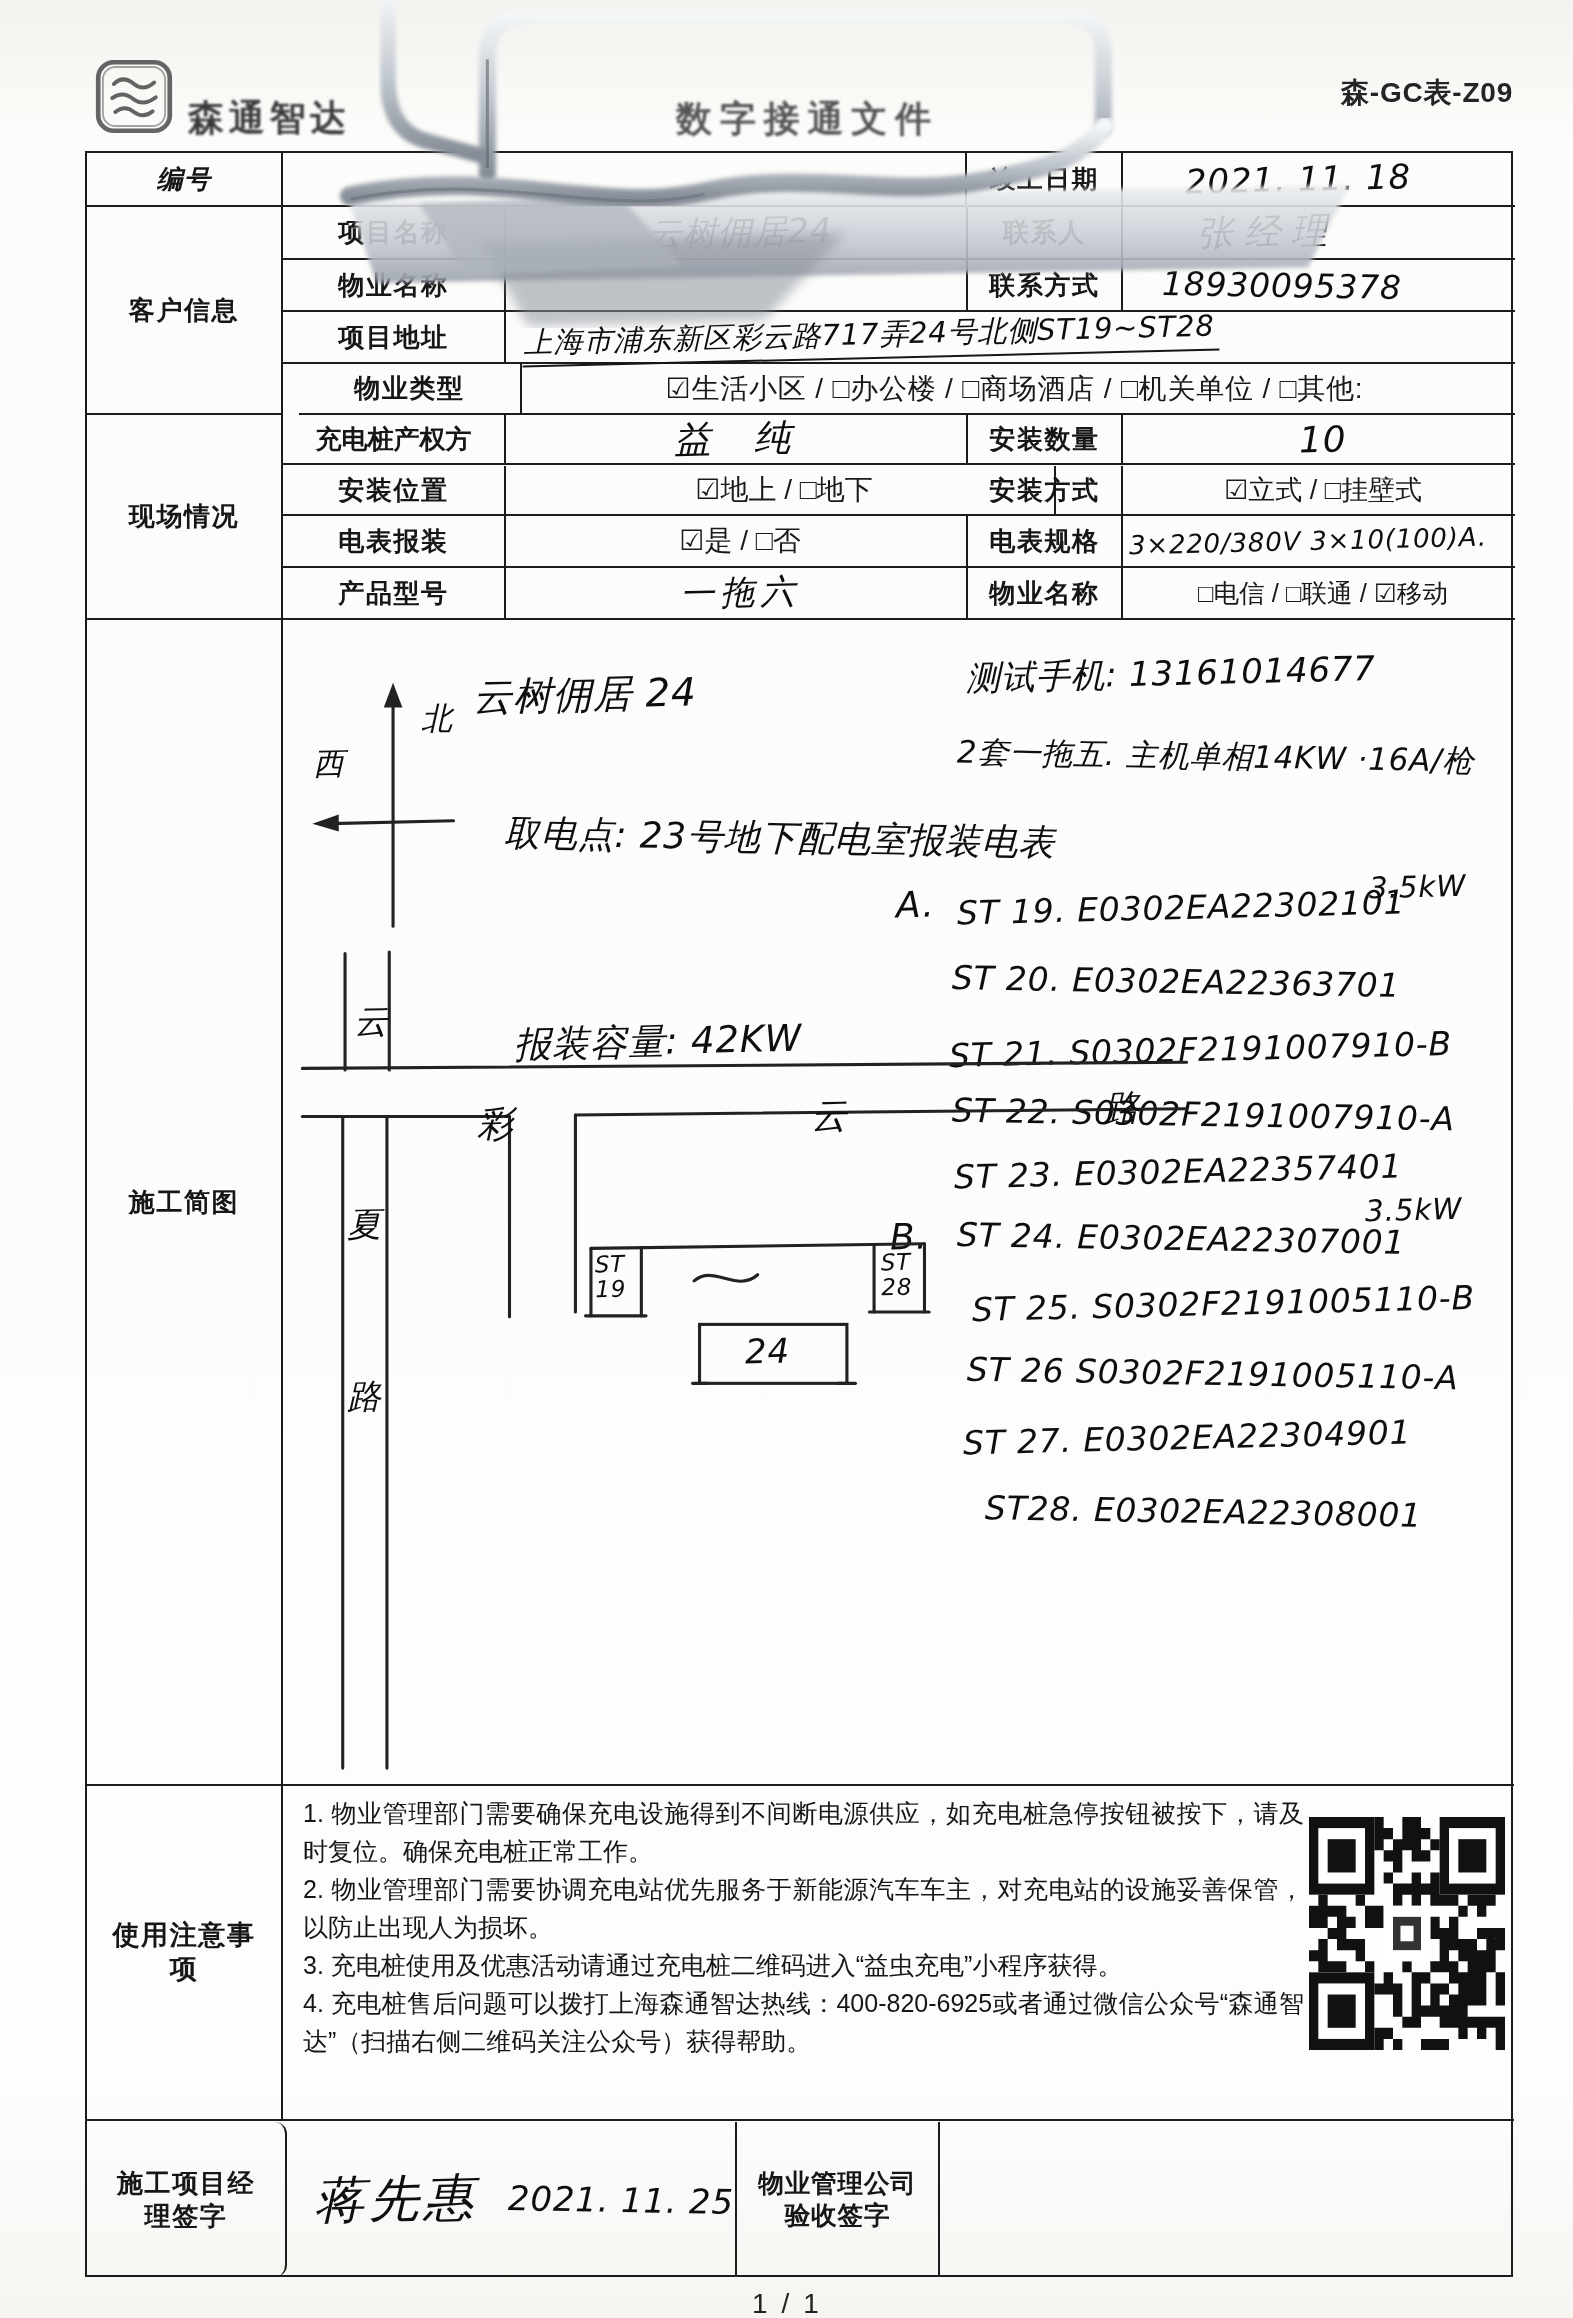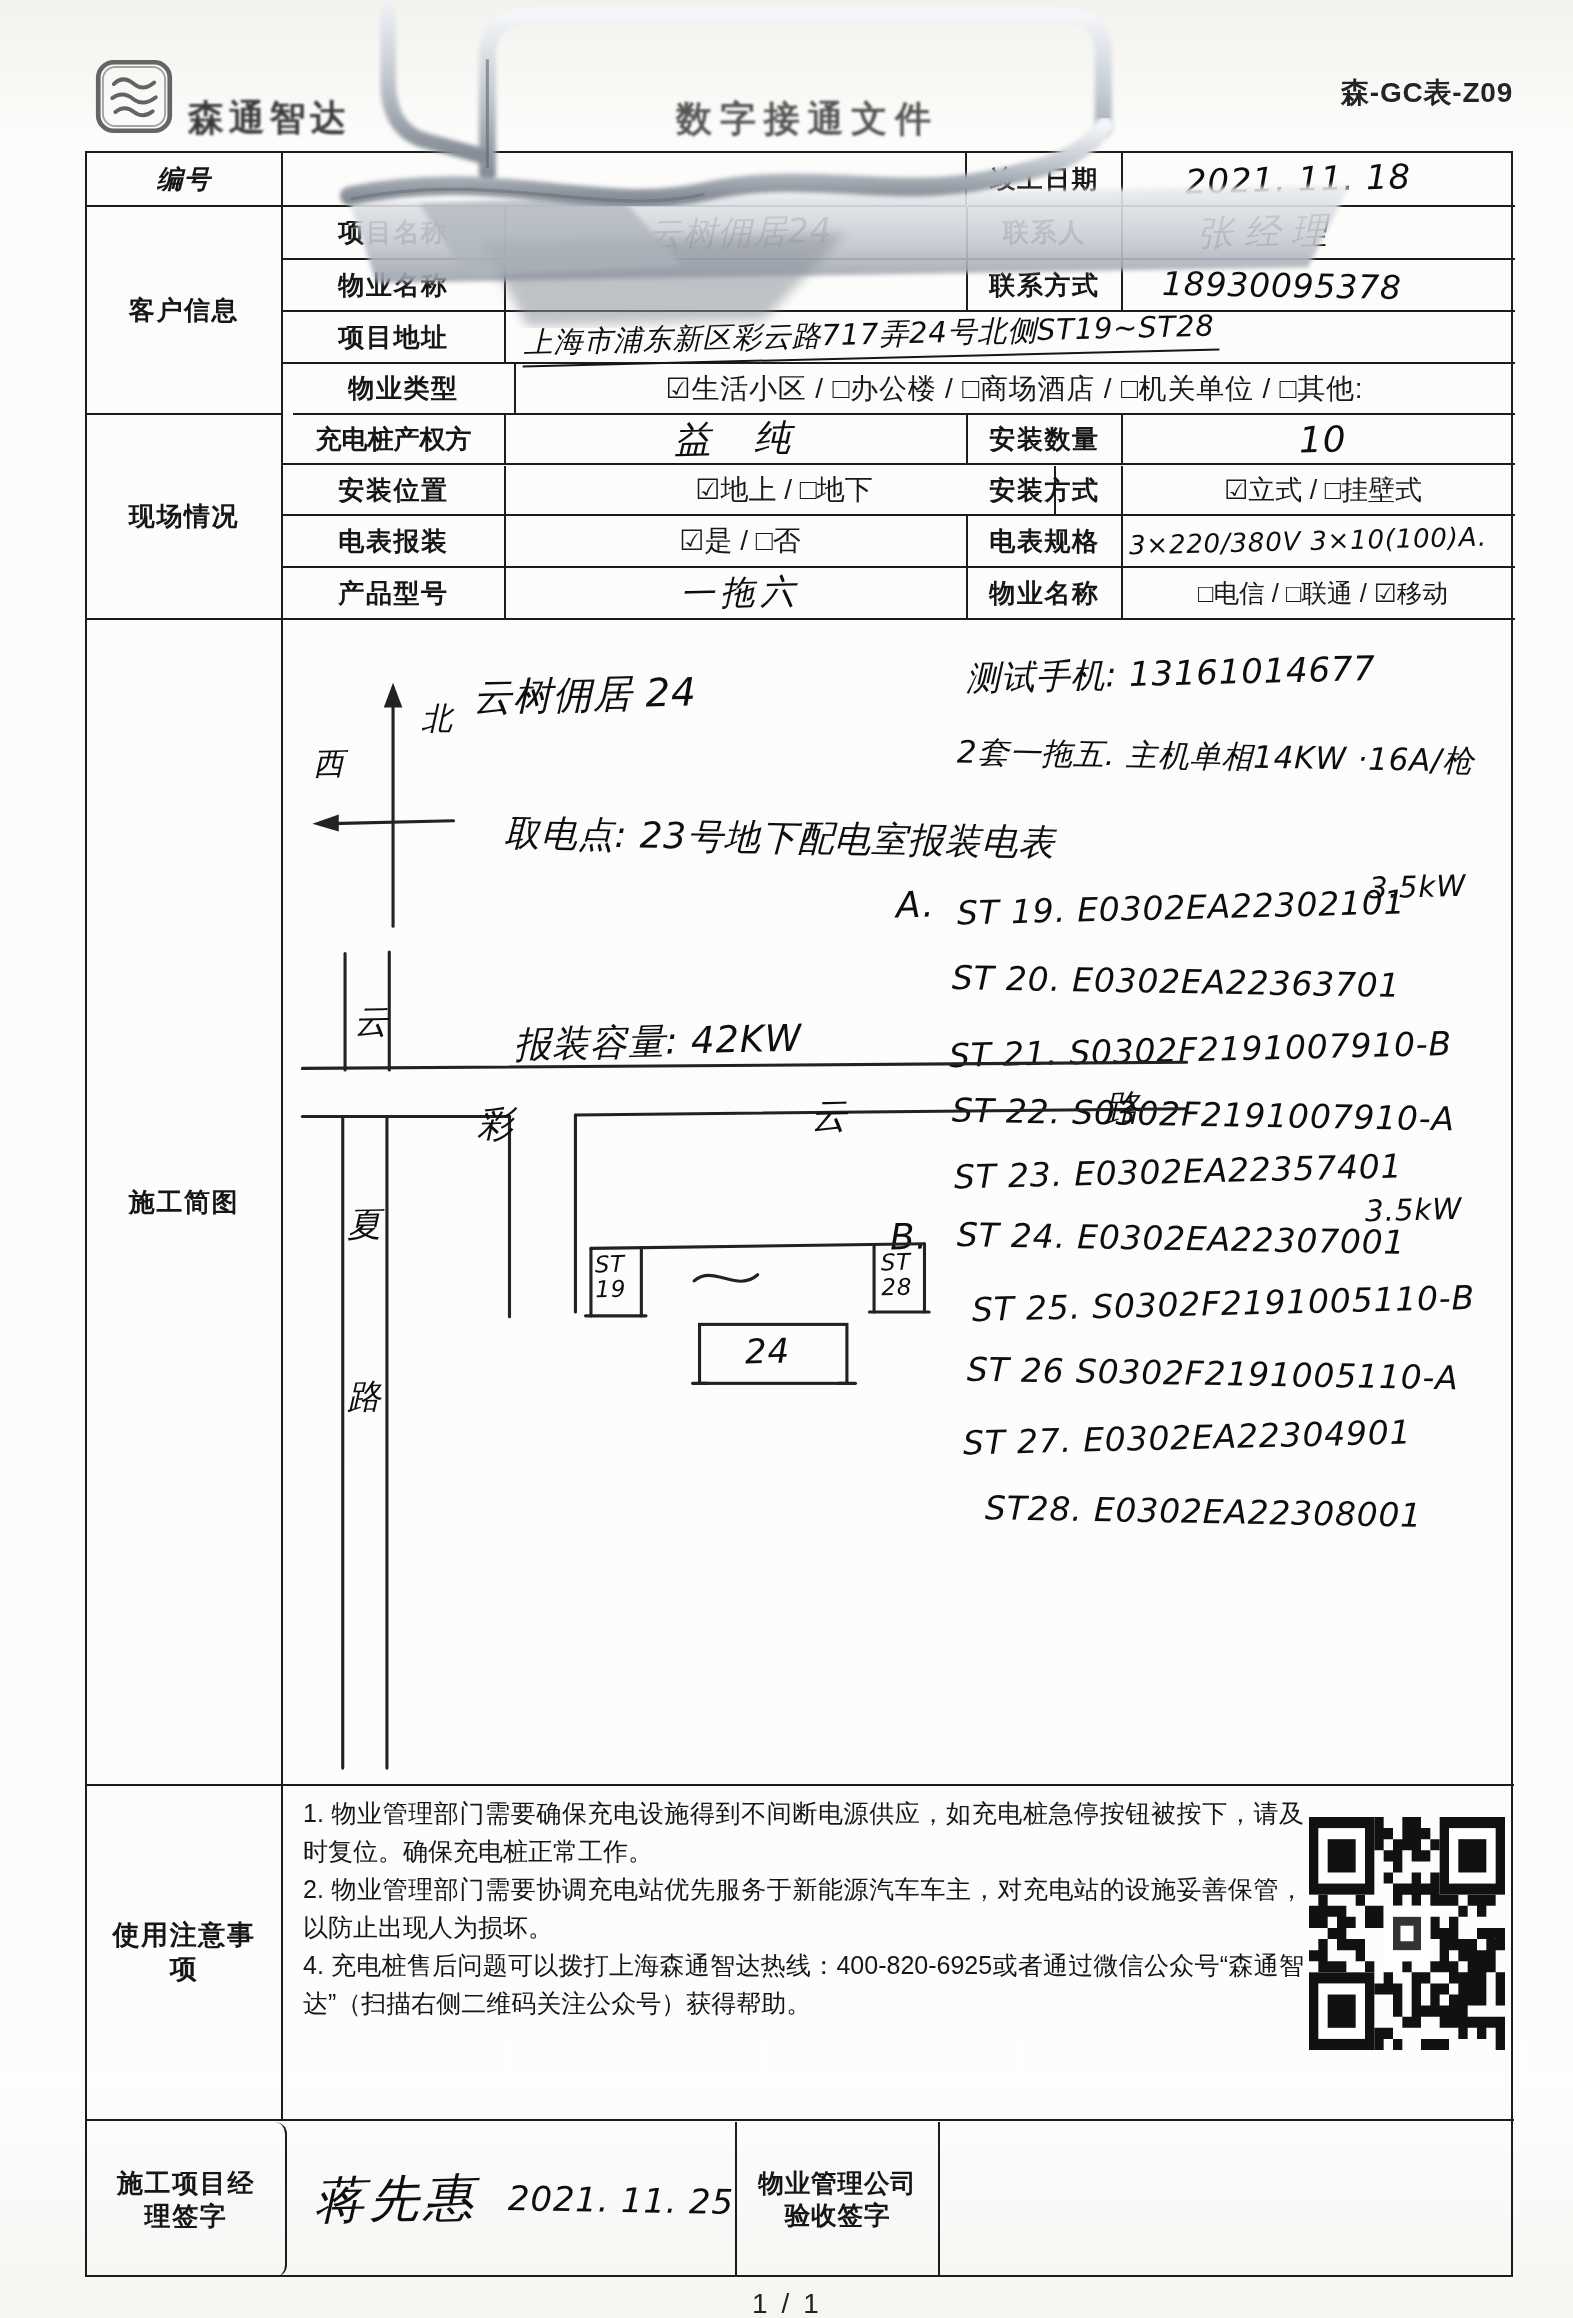--- a/index.html
+++ b/index.html
@@ -81,21 +81,21 @@
     <div class="cell lbl" style="left:881px;top:107px;width:155px;height:52px;">联系方式</div>
     <div class="cell noright" style="left:1036px;top:107px;width:392px;height:52px;">
       <span class="hw hw2" style="font-size:33px;margin-left:39px;">18930095378</span>
     </div>
 
     <div class="cell lbl" style="left:196px;top:159px;width:223px;height:52px;">项目地址</div>
     <div class="cell noright" style="left:419px;top:159px;width:1009px;height:52px;">
       <span class="hw" style="font-size:29px;margin-left:15.5px;border-bottom:2.3px solid #161616;padding:0 4.7px 1.6px 1.6px;">上海市浦东新区彩云路717弄24号北侧ST19~ST28</span>
     </div>
 
-    <div class="cell lbl" style="left:206px;top:211px;width:223px;height:51px;">物业类型</div>
+    <div class="cell lbl" style="left:212px;top:211px;width:223px;height:51px;">物业类型</div>
     <div class="cell noright val" style="left:419px;top:211px;width:1009px;height:51px;font-size:28px;letter-spacing:0.8px;">☑生活小区 / □办公楼 / □商场酒店 / □机关单位 / □其他:</div>
 
     <div class="cell lbl" style="left:0;top:262px;width:196px;height:205px;">现场情况</div>
 
     <div class="cell lbl" style="left:196px;top:262px;width:223px;height:50px;letter-spacing:0;">充电桩产权方</div>
     <div class="cell val" style="left:419px;top:262px;width:462px;height:50px;">
       <span class="hw" style="font-size:37px;letter-spacing:15.5px;">益 纯</span>
     </div>
     <div class="cell lbl" style="left:881px;top:262px;width:155px;height:50px;">安装数量</div>
     <div class="cell noright val" style="left:1036px;top:262px;width:392px;height:50px;">
@@ -201,20 +201,21 @@
     </div>
 
     <div class="cell lbl two" style="left:0;top:1633px;width:196px;height:335px;font-size:27px;">
       <div>使用注意事</div>
       <div>项</div>
     </div>
     <div class="cell noright" style="left:196px;top:1633px;width:1231px;height:335px;">
       <div id="notes-text">
         <div>1. 物业管理部门需要确保充电设施得到不间断电源供应，如充电桩急停按钮被按下，请及时复位。确保充电桩正常工作。</div>
         <div>2. 物业管理部门需要协调充电站优先服务于新能源汽车车主，对充电站的设施妥善保管，以防止出现人为损坏。</div>
+        <div>3. 充电桩使用及优惠活动请通过充电桩二维码进入“益虫充电”小程序获得。</div>
         <div>4. 充电桩售后问题可以拨打上海森通智达热线：400-820-6925或者通过微信公众号“森通智达”（扫描右侧二维码关注公众号）获得帮助。</div>
       </div>
       <div class="abs" style="left:1026px;top:31px;">
         <svg id="qr-svg" width="196" height="233" viewBox="0 0 252 252" preserveAspectRatio="none">
             <path d="M84 0h12v12h-12zM120 0h12v12h-12zM132 0h12v12h-12zM84 12h12v12h-12zM96 12h12v12h-12zM120 12h12v12h-12zM132 12h12v12h-12zM144 12h12v12h-12zM84 24h12v12h-12zM108 24h12v12h-12zM120 24h12v12h-12zM132 24h12v12h-12zM156 24h12v12h-12zM96 36h12v12h-12zM108 36h12v12h-12zM132 36h12v12h-12zM144 36h12v12h-12zM108 48h12v12h-12zM96 60h12v12h-12zM132 60h12v12h-12zM156 60h12v12h-12zM108 72h12v12h-12zM120 72h12v12h-12zM132 72h12v12h-12zM144 72h12v12h-12zM156 72h12v12h-12zM12 84h12v12h-12zM60 84h12v12h-12zM108 84h12v12h-12zM132 84h12v12h-12zM156 84h12v12h-12zM168 84h12v12h-12zM180 84h12v12h-12zM204 84h12v12h-12zM216 84h12v12h-12zM228 84h12v12h-12zM0 96h12v12h-12zM12 96h12v12h-12zM24 96h12v12h-12zM36 96h12v12h-12zM72 96h12v12h-12zM84 96h12v12h-12zM192 96h12v12h-12zM216 96h12v12h-12zM0 108h12v12h-12zM12 108h12v12h-12zM36 108h12v12h-12zM48 108h12v12h-12zM72 108h12v12h-12zM84 108h12v12h-12zM156 108h12v12h-12zM180 108h12v12h-12zM24 120h12v12h-12zM36 120h12v12h-12zM156 120h12v12h-12zM168 120h12v12h-12zM180 120h12v12h-12zM216 120h12v12h-12zM228 120h12v12h-12zM240 120h12v12h-12zM12 132h12v12h-12zM36 132h12v12h-12zM48 132h12v12h-12zM60 132h12v12h-12zM168 132h12v12h-12zM180 132h12v12h-12zM192 132h12v12h-12zM204 132h12v12h-12zM228 132h12v12h-12zM240 132h12v12h-12zM0 144h12v12h-12zM12 144h12v12h-12zM60 144h12v12h-12zM168 144h12v12h-12zM192 144h12v12h-12zM204 144h12v12h-12zM216 144h12v12h-12zM228 144h12v12h-12zM12 156h12v12h-12zM24 156h12v12h-12zM36 156h12v12h-12zM72 156h12v12h-12zM120 156h12v12h-12zM156 156h12v12h-12zM168 156h12v12h-12zM180 156h12v12h-12zM204 156h12v12h-12zM216 156h12v12h-12zM228 156h12v12h-12zM96 168h12v12h-12zM132 168h12v12h-12zM144 168h12v12h-12zM180 168h12v12h-12zM192 168h12v12h-12zM204 168h12v12h-12zM216 168h12v12h-12zM240 168h12v12h-12zM84 180h12v12h-12zM96 180h12v12h-12zM108 180h12v12h-12zM132 180h12v12h-12zM156 180h12v12h-12zM168 180h12v12h-12zM192 180h12v12h-12zM204 180h12v12h-12zM216 180h12v12h-12zM240 180h12v12h-12zM108 192h12v12h-12zM132 192h12v12h-12zM156 192h12v12h-12zM180 192h12v12h-12zM192 192h12v12h-12zM204 192h12v12h-12zM216 192h12v12h-12zM240 192h12v12h-12zM108 204h12v12h-12zM132 204h12v12h-12zM144 204h12v12h-12zM156 204h12v12h-12zM168 204h12v12h-12zM180 204h12v12h-12zM192 204h12v12h-12zM120 216h12v12h-12zM132 216h12v12h-12zM168 216h12v12h-12zM180 216h12v12h-12zM192 216h12v12h-12zM204 216h12v12h-12zM216 216h12v12h-12zM228 216h12v12h-12zM240 216h12v12h-12zM84 228h12v12h-12zM96 228h12v12h-12zM192 228h12v12h-12zM216 228h12v12h-12zM240 228h12v12h-12zM84 240h12v12h-12zM108 240h12v12h-12zM144 240h12v12h-12zM156 240h12v12h-12zM168 240h12v12h-12zM240 240h12v12h-12z" fill="#111"></path>
             <rect x="0" y="0" width="84" height="84" fill="#111"></rect>
             <rect x="12" y="12" width="60" height="60" fill="#fff"></rect>
             <rect x="24" y="24" width="36" height="36" fill="#111"></rect>
             <rect x="168" y="0" width="84" height="84" fill="#111"></rect>
             <rect x="180" y="12" width="60" height="60" fill="#fff"></rect>

